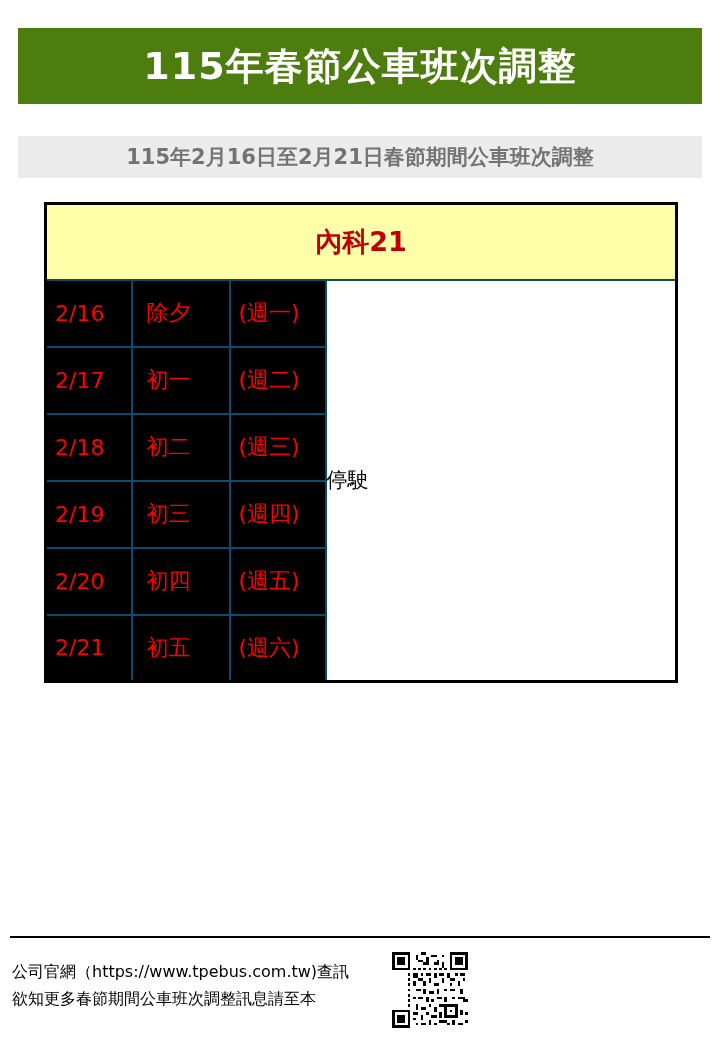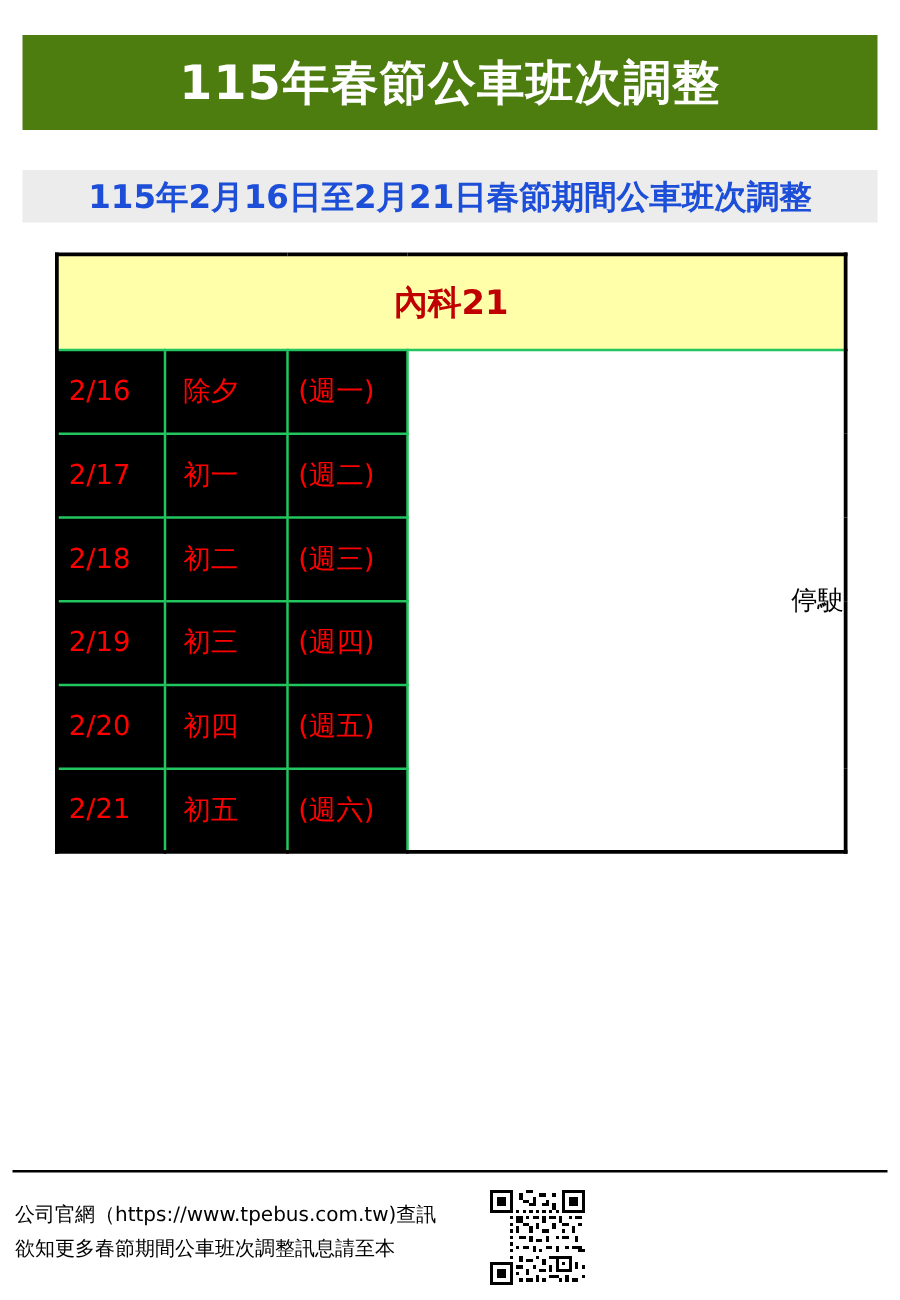--- a/index.html
+++ b/index.html
@@ -46,42 +46,42 @@
     left: 18px;
     top: 136px;
     width: 684px;
     height: 42px;
     background: #ececec;
     display: flex;
     align-items: center;
     justify-content: center;
   }
   .subtitle-text {
-    color: #1d4ed8;
-    font-size: 26px;
+    color: #737373;
+    font-size: 21px;
     font-weight: bold;
     font-family: "DejaVu Sans", "Liberation Sans", sans-serif;
     white-space: nowrap;
   }
 
   
   .table-wrap {
     position: absolute;
     left: 44px;
     top: 202px;
     width: 634px;
   }
   table.sched {
     border-collapse: collapse;
     width: 634px;
     table-layout: fixed;
     border: 3px solid #000000;
   }
   table.sched td {
-    border: 2px solid #22c55e;
+    border: 2px solid #0c4a6e;
     padding: 0;
   }
   .route-head {
     background: #ffffaa;
     height: 76px;
     text-align: center;
     vertical-align: middle;
   }
   .route-head-text {
     color: #c00000;
@@ -113,21 +113,21 @@
     display: block;
   }
   .week-text {
     color: #ff0000;
     font-size: 22px;
     font-family: "DejaVu Sans", "Liberation Sans", sans-serif;
     padding-left: 8px;
     display: block;
   }
   td.status-cell {
-    text-align: right;
+    text-align: left;
     vertical-align: middle;
     background: #ffffff;
   }
   .status-text {
     color: #000000;
     font-size: 21px;
     font-family: "DejaVu Sans", "Liberation Sans", sans-serif;
   }
 
   

